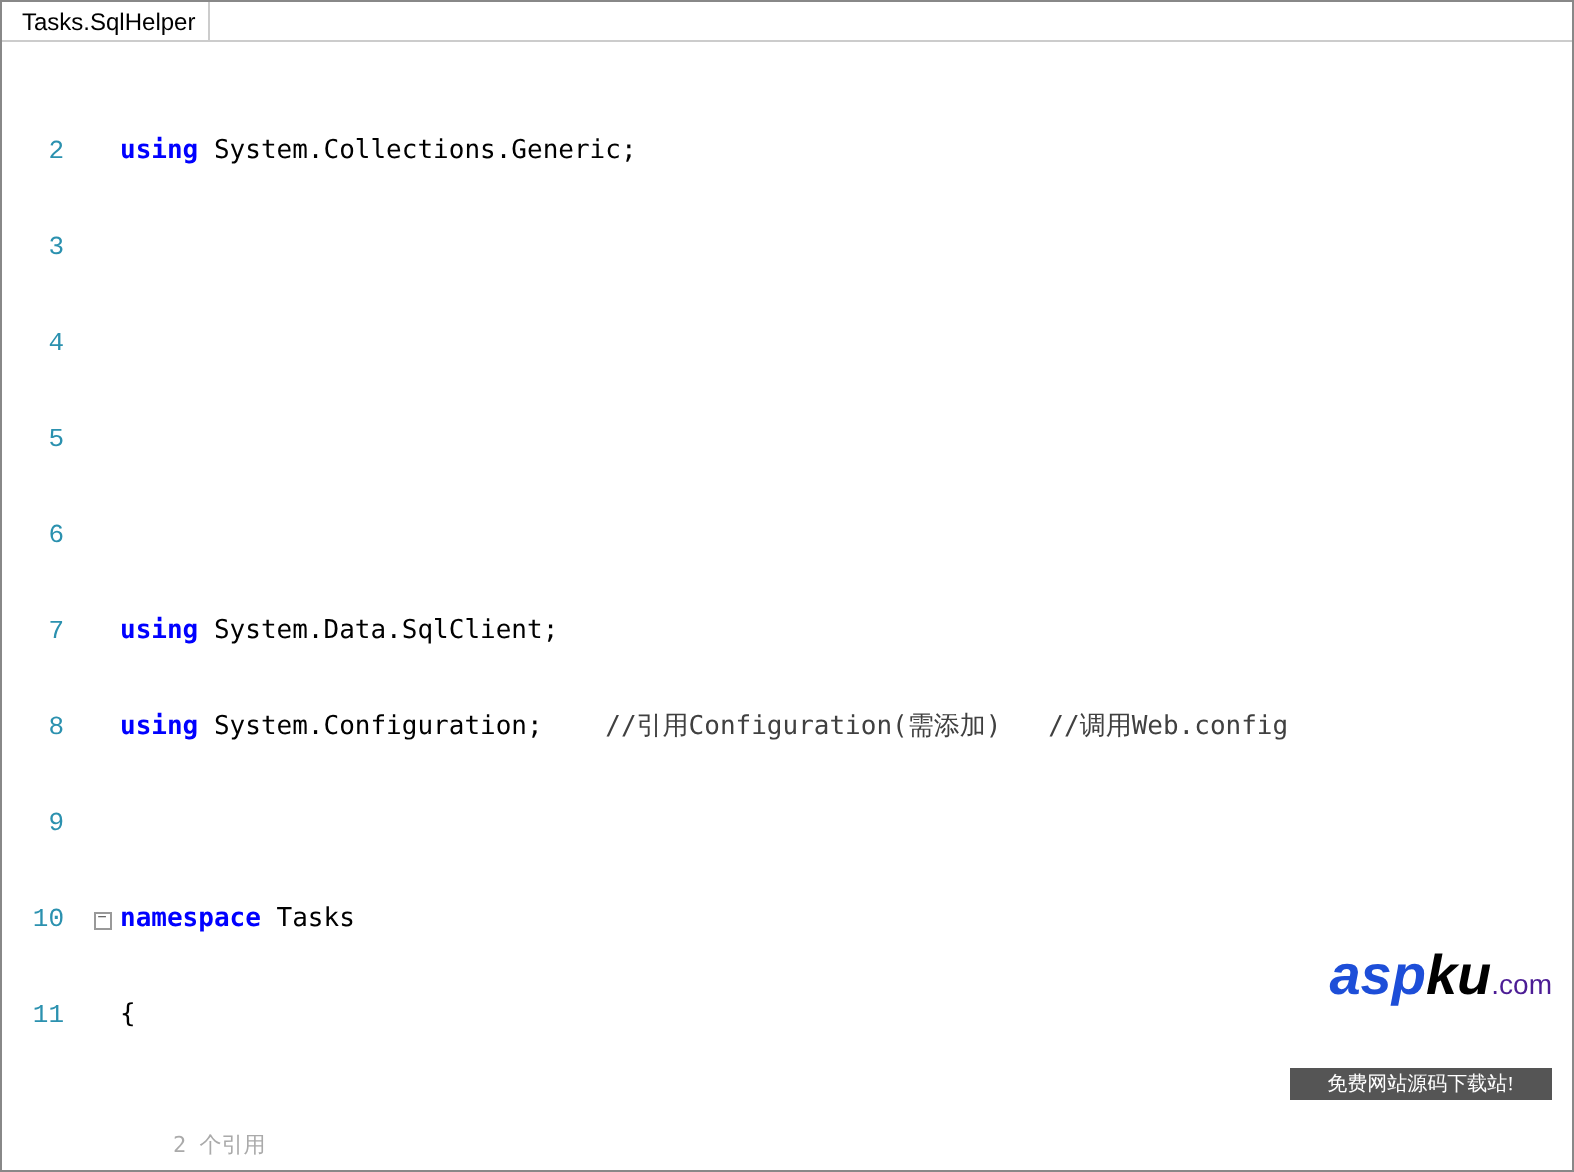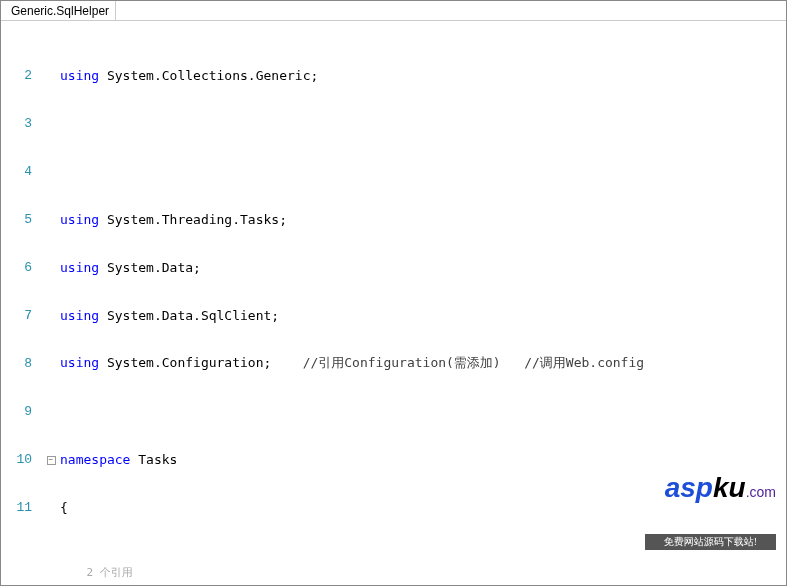--- a/index.html
+++ b/index.html
@@ -10,51 +10,51 @@
     .editor { display: flex; height: calc(100% - 20px); overflow: hidden; }
     .gutter-col { width: 35px; text-align: right; color: #2b91af; padding-right: 4px; }
     .status-col { width: 8px; }
     .status-green { background: #4ec94e; }
     .status-yellow { background: #e8d44a; }
     .fold-col { width: 14px; text-align: center; color: #999; font-size: 11px; }
     .fold-box { border: 1px solid #999; width: 9px; height: 9px; display: inline-flex; align-items: center; justify-content: center; font-size: 8px; line-height: 1; color: #555; background: #fff; }
     .code-area { flex: 1; white-space: pre; position: relative; }
     .line { display: flex; height: 18px; align-items: center; }
     .code { padding-left: 2px; font-family: Consolas, "SimSun", monospace; }
-    .kw { color: #0000ff; }
+    .kw { color: #0000ff; font-weight: bold; }
     .cmt { color: #404040; }
     .ref-lens { color: #aaa; font-size: 11px; margin-top: 35px; }
     .watermark { position: absolute; bottom: 5px; right: 10px; text-align: right; }
     .watermark .brand { font-size: 28px; font-weight: bold; font-style: italic; font-family: Arial; }
     .watermark .brand .r { color: #1d4ed8; }
     .watermark .brand .k { color: #000; }
     .watermark .brand .dom { color: #4c1d95; font-size: 14px; font-weight: normal; font-style: normal; }
     .watermark .sub { background: #555; color: #fff; font-size: 10px; padding: 1px 19px; font-family: "SimSun"; }
   </style>
 </head>
 <body>
 
 <div class="tab-bar">
   <div class="tab">
     <span><svg viewBox="0 0 16 16">
           <rect x="2" y="3" width="12" height="10" fill="#f4c430" stroke="#b8860b"></rect>
           <rect x="4" y="5" width="8" height="2" fill="#b8860b"></rect>
         </svg></span>
-    <span class="tab-text">Generic.SqlHelper</span>
+    <span class="tab-text">Tasks.SqlHelper</span>
   </div>
 </div>
 
 <div class="editor">
   <div class="code-area">
 
     <div class="line"><div class="gutter-col">2</div><div class="status-col"></div><div class="fold-col"></div><div class="code"><span class="kw">using</span> System.Collections.Generic;</div></div>
     <div class="line"><div class="gutter-col">3</div><div class="status-col"></div><div class="fold-col"></div></div>
     <div class="line"><div class="gutter-col">4</div><div class="status-col"></div><div class="fold-col"></div></div>
-    <div class="line"><div class="gutter-col">5</div><div class="status-col status-green"></div><div class="fold-col"></div><div class="code"><span class="kw">using</span> System.Threading.Tasks;</div></div>
-    <div class="line"><div class="gutter-col">6</div><div class="status-col status-green"></div><div class="fold-col"></div><div class="code"><span class="kw">using</span> System.Data;</div></div>
+    <div class="line"><div class="gutter-col">5</div><div class="status-col status-green"></div><div class="fold-col"></div></div>
+    <div class="line"><div class="gutter-col">6</div><div class="status-col status-green"></div><div class="fold-col"></div></div>
     <div class="line"><div class="gutter-col">7</div><div class="status-col status-green"></div><div class="fold-col"></div><div class="code"><span class="kw">using</span> System.Data.SqlClient;</div></div>
     <div class="line"><div class="gutter-col">8</div><div class="status-col status-yellow"></div><div class="fold-col"></div><div class="code"><span class="kw">using</span> System.Configuration;<span class="cmt">    //引用Configuration(需添加)   //调用Web.config</span></div></div>
     <div class="line"><div class="gutter-col">9</div><div class="status-col"></div><div class="fold-col"></div><div class="code"></div></div>
     <div class="line"><div class="gutter-col">10</div><div class="status-col"></div><div class="fold-col"><span class="fold-box">−</span></div><div class="code"><span class="kw">namespace</span><span> Tasks</span></div></div>
     <div class="line"><div class="gutter-col">11</div><div class="status-col"></div><div class="fold-col"></div><div class="code">{</div></div>
     <div class="line"><div class="gutter-col"></div><div class="status-col"></div><div class="fold-col"></div><div class="code ref-lens">    <span>2 个引用</span></div></div>
     
     
     
     

